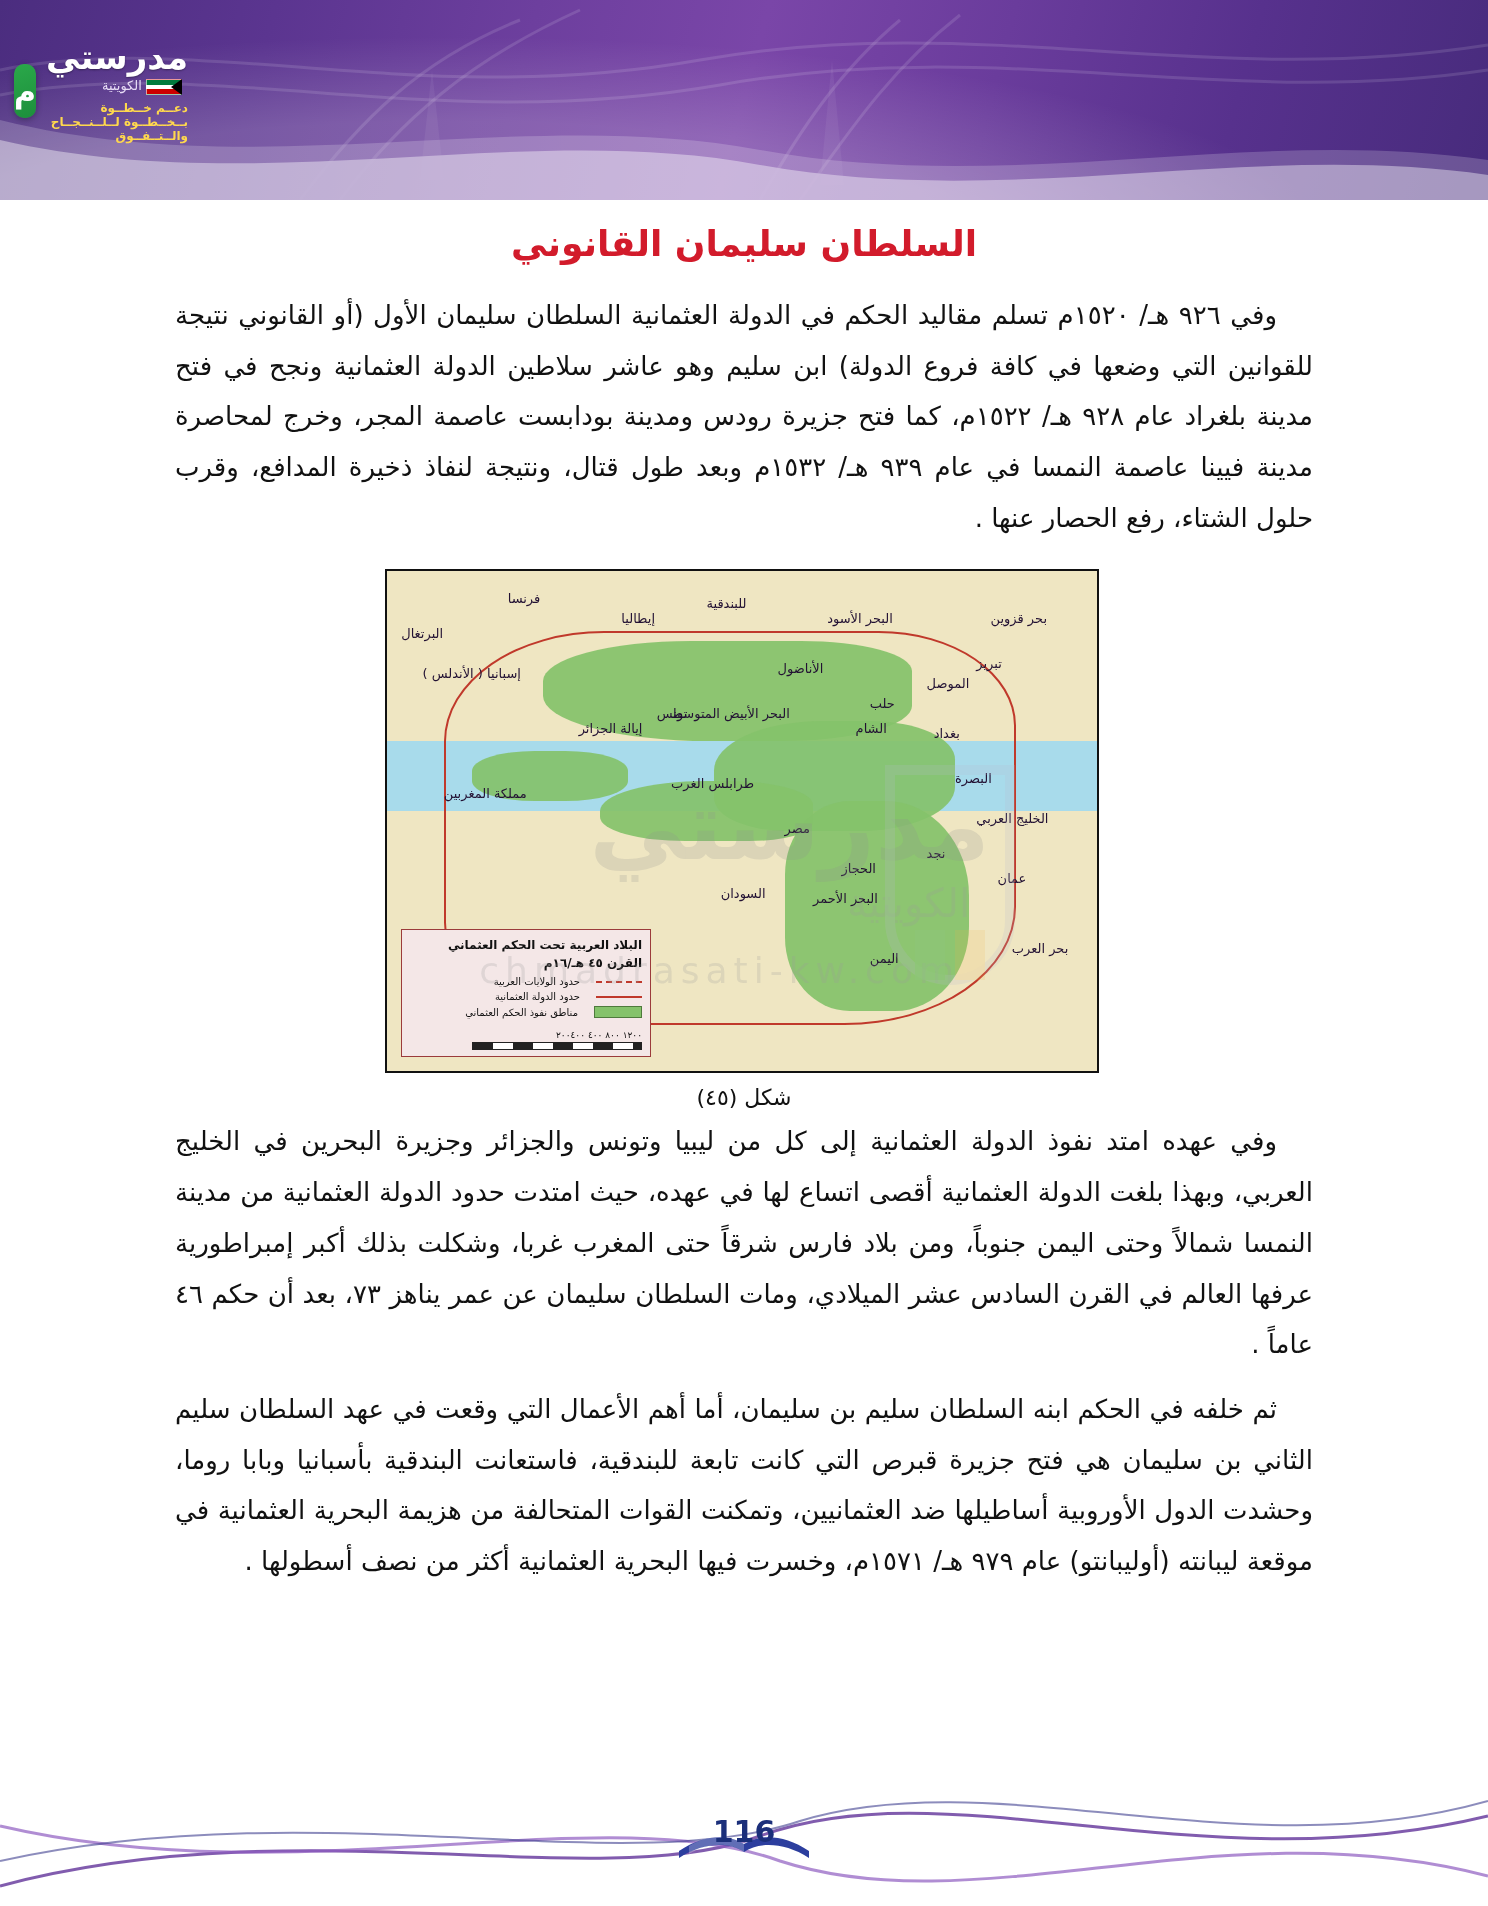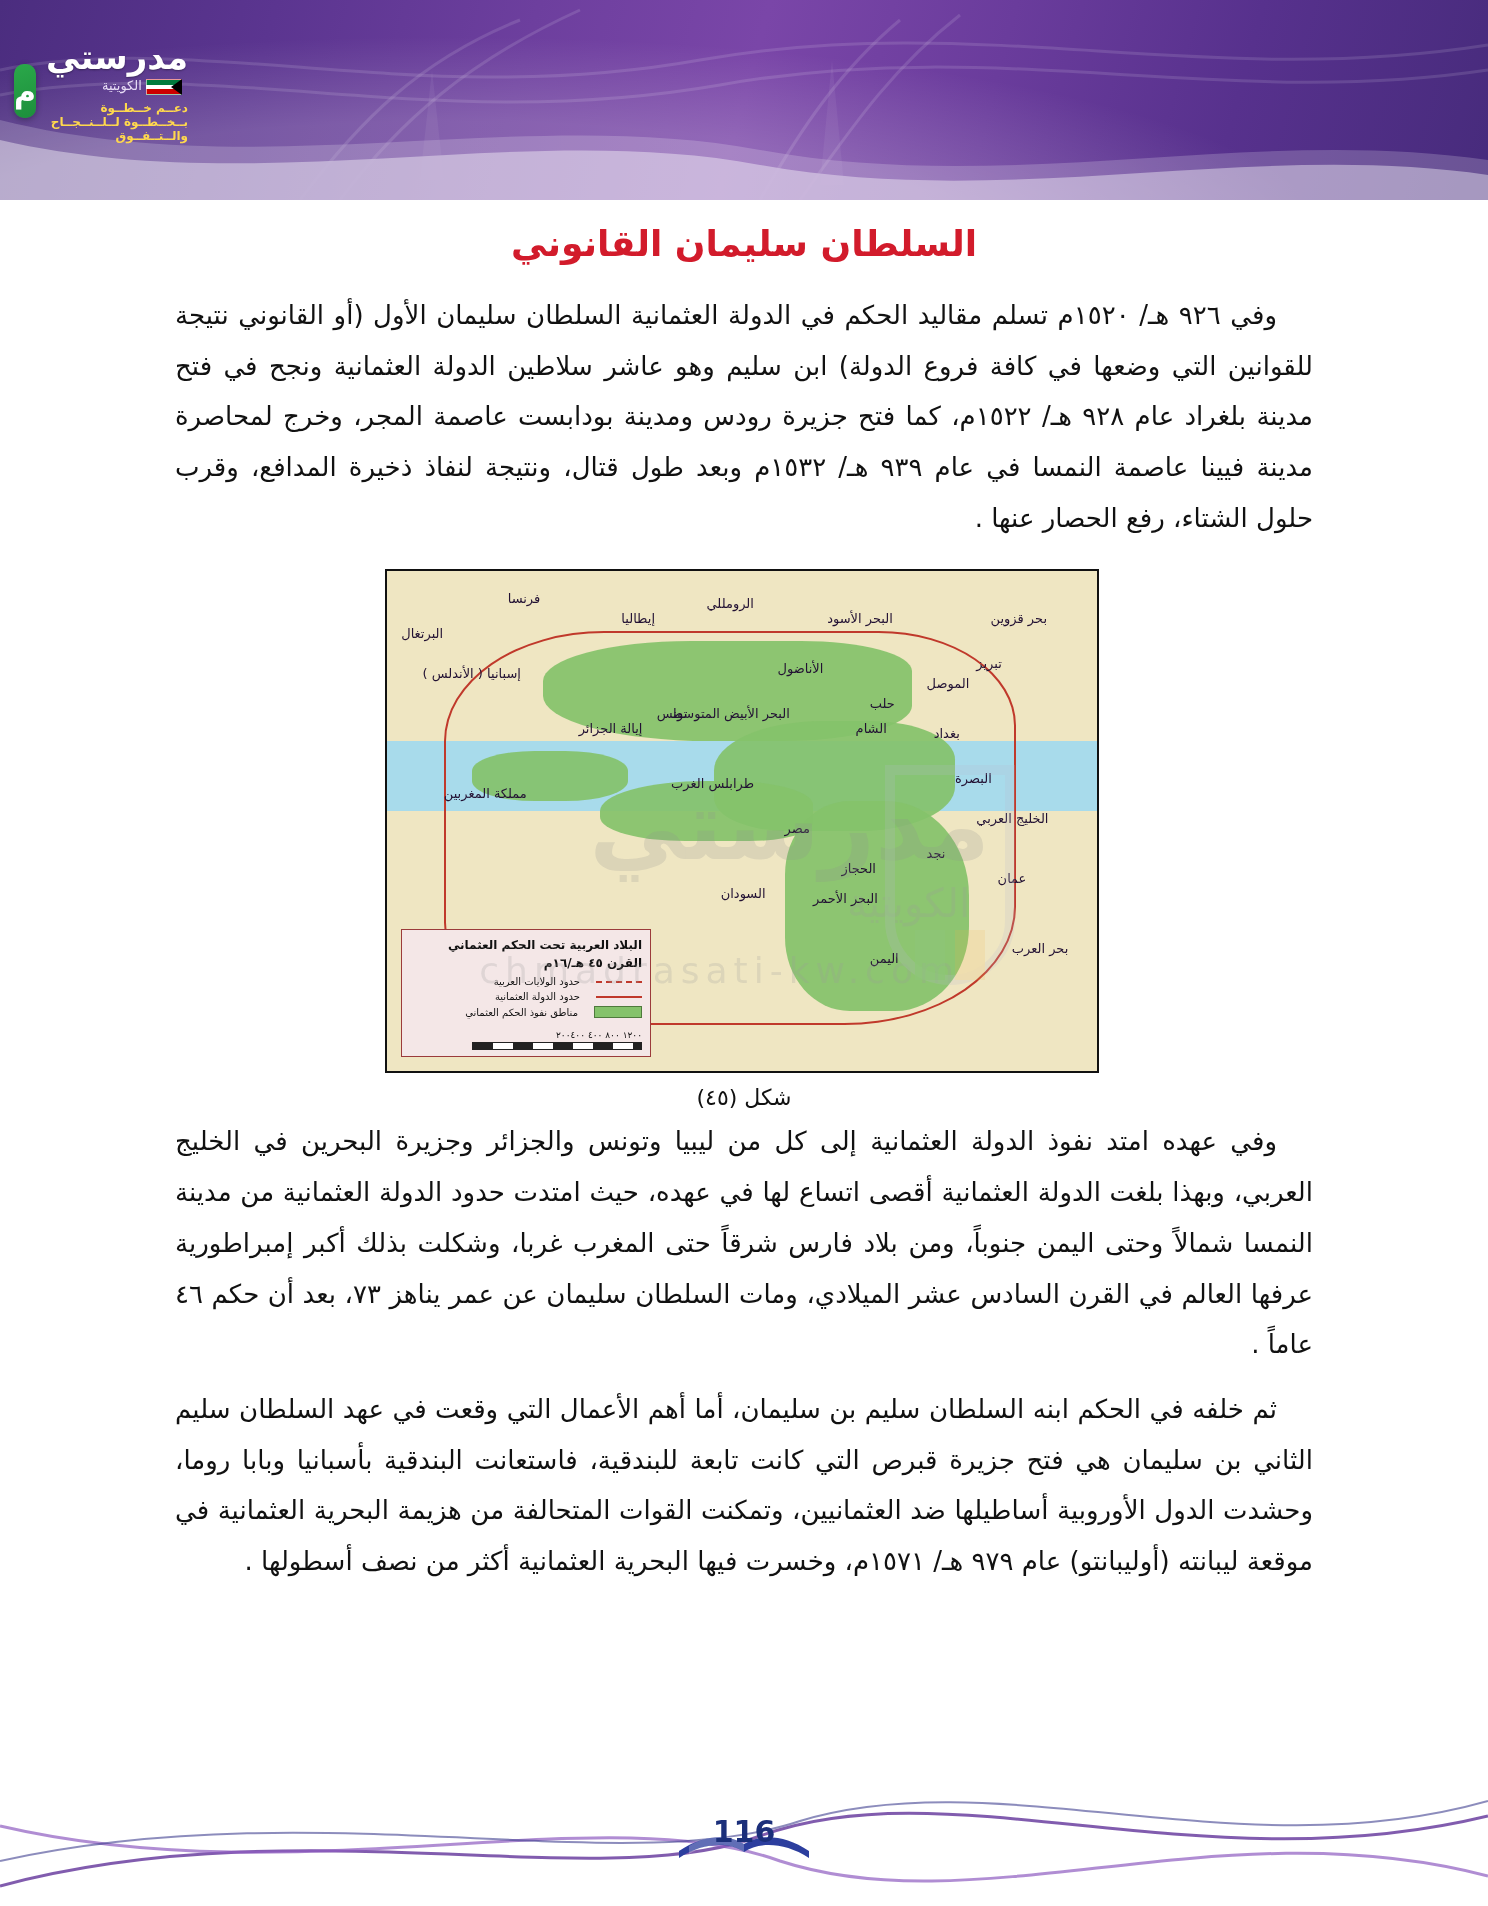--- a/index.html
+++ b/index.html
@@ -239,21 +239,21 @@
       <div class="map-label" style="left:85%;top:8%">بحر قزوين</div>
       <div class="map-label" style="left:55%;top:18%">الأناضول</div>
       <div class="map-label" style="left:27%;top:30%">إيالة الجزائر</div>
       <div class="map-label" style="left:38%;top:27%">تونس</div>
       <div class="map-label" style="left:40%;top:41%">طرابلس الغرب</div>
       <div class="map-label" style="left:8%;top:43%">مملكة المغربين</div>
       <div class="map-label" style="left:5%;top:19%">إسبانيا ( الأندلس )</div>
       <div class="map-label" style="left:2%;top:11%">البرتغال</div>
       <div class="map-label" style="left:17%;top:4%">فرنسا</div>
       <div class="map-label" style="left:33%;top:8%">إيطاليا</div>
-      <div class="map-label" style="left:45%;top:5%">الرومللي</div>
+      <div class="map-label" style="left:45%;top:5%">للبندقية</div>
       <div class="map-label" style="left:68%;top:25%">حلب</div>
       <div class="map-label" style="left:76%;top:21%">الموصل</div>
       <div class="map-label" style="left:83%;top:17%">تبريز</div>
       <div class="map-label" style="left:77%;top:31%">بغداد</div>
       <div class="map-label" style="left:80%;top:40%">البصرة</div>
       <div class="map-label" style="left:66%;top:30%">الشام</div>
       <div class="map-label" style="left:56%;top:50%">مصر</div>
       <div class="map-label" style="left:47%;top:63%">السودان</div>
       <div class="map-label" style="left:64%;top:58%">الحجاز</div>
       <div class="map-label" style="left:76%;top:55%">نجد</div>

